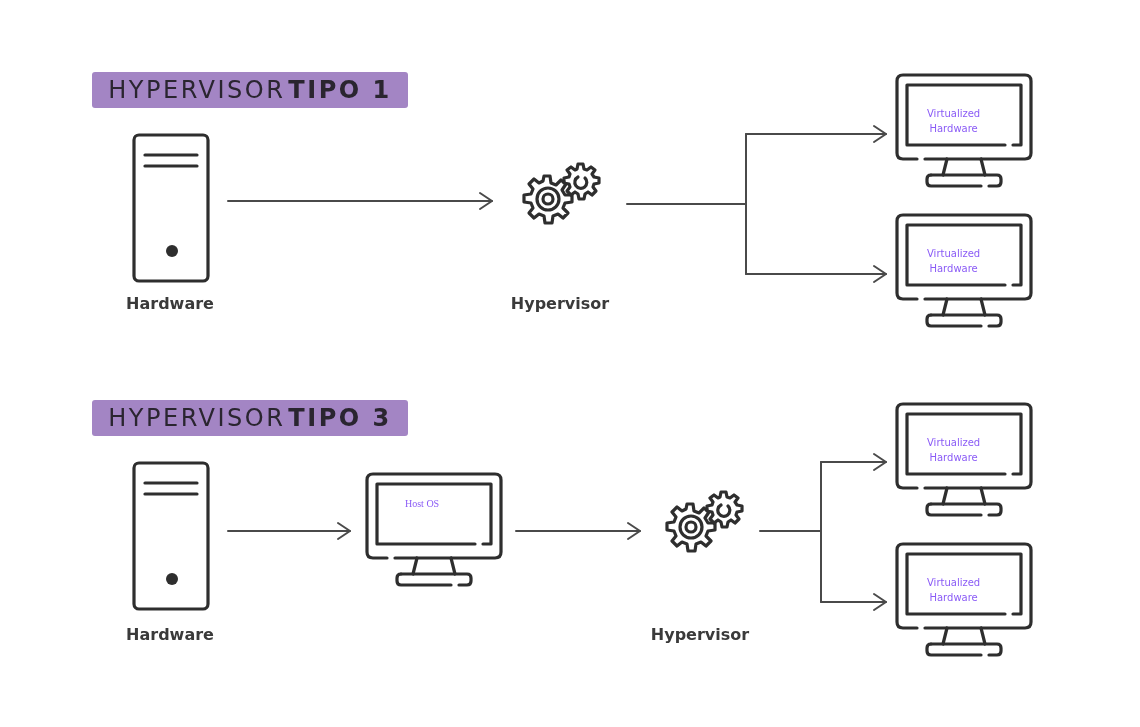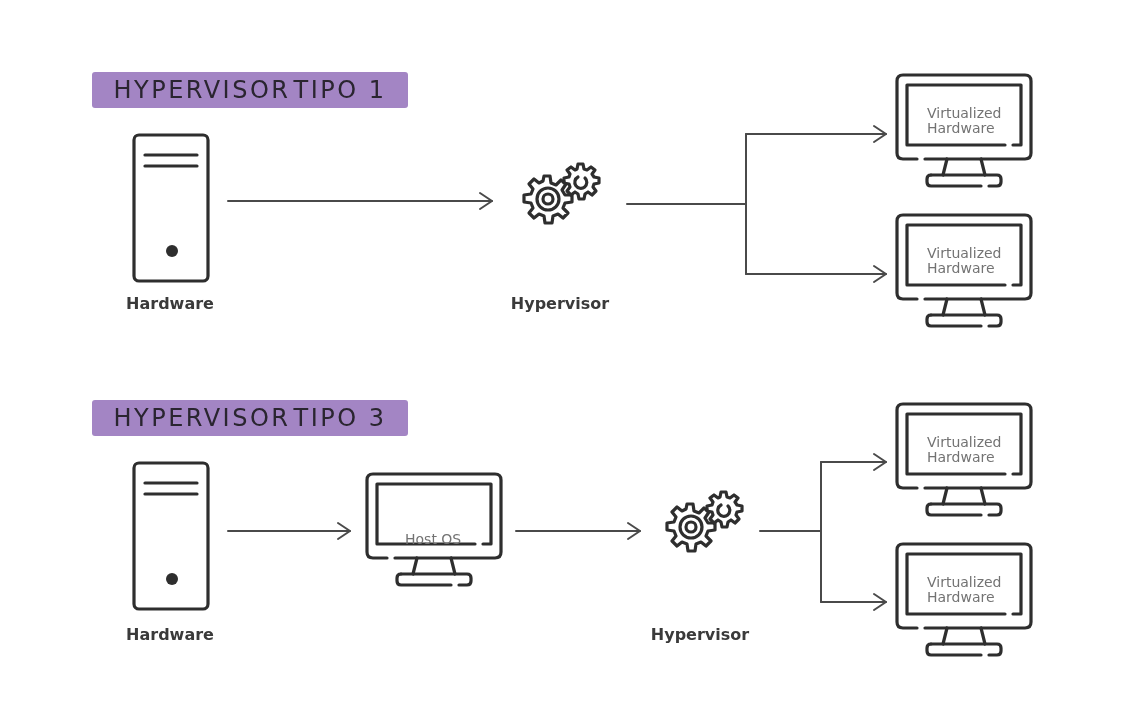--- a/index.html
+++ b/index.html
@@ -1,20 +1,20 @@
 <!DOCTYPE html>
 <html><head>
   <meta charset="utf-8">
   <style>
     html, body { margin: 0; padding: 0; background: #ffffff; }
     body { width: 1140px; height: 727px; position: relative; overflow: hidden; font-family: "DejaVu Sans", "Liberation Sans", sans-serif; color: #2b2b2b; }
     .badge { position: absolute; left: 92px; width: 316px; height: 36px; background: #a385c4; border-radius: 3px; display: flex; align-items: center; justify-content: center; font-size: 24px; letter-spacing: 2.5px; color: #2a2530; font-family: "DejaVu Sans", sans-serif; font-weight: normal; }
-    .badge .bold { font-weight: normal; margin-left: 3px; }
+    .badge .bold { font-weight: bold; margin-left: 3px; }
     .label { position: absolute; font-size: 16px; font-weight: bold; color: #3a3a3a; text-align: center; white-space: nowrap; transform: translateX(-50%); }
-    .screen-text { position: absolute; font-size: 14px; color: #737373; line-height: 15px; text-align: left; white-space: nowrap; }
+    .screen-text { position: absolute; font-size: 10px; color: #8b5cf6; line-height: 15px; text-align: center; white-space: nowrap; }
     svg.canvas { position: absolute; left: 0; top: 0; }
     .stroke { fill: none; stroke: #2e2e2e; stroke-width: 3.2; stroke-linecap: round; stroke-linejoin: round; }
     .line { fill: none; stroke: #4a4a4a; stroke-width: 2; stroke-linecap: round; stroke-linejoin: round; }
   </style>
 </head>
 <body>
 
 <div class="badge" style="top: 72px; background: rgb(163, 133, 196);">
   <span>HYPERVISOR</span>
   <span class="bold">TIPO 1</span>
@@ -121,21 +121,21 @@
 <div class="screen-text" style="left:927px; top:106px;">
   <div>Virtualized</div>
   <div>Hardware</div>
 </div>
 <div class="screen-text" style="left:927px; top:246px;">
   <div>Virtualized</div>
   <div>Hardware</div>
 </div>
 
 <div class="label" style="left:170px; top:625px;">Hardware</div>
-<div class="screen-text" style="left:405px; top:532px;">Host OS</div>
+<div class="screen-text" style="left:405px; top:496px;font-family:Liberation Serif, serif;">Host OS</div>
 <div class="label" style="left:700px; top:625px;">Hypervisor</div>
 <div class="screen-text" style="left:927px; top:435px;">
   <div>Virtualized</div>
   <div>Hardware</div>
 </div>
 <div class="screen-text" style="left:927px; top:575px;">
   <div>Virtualized</div>
   <div>Hardware</div>
 </div>
 

